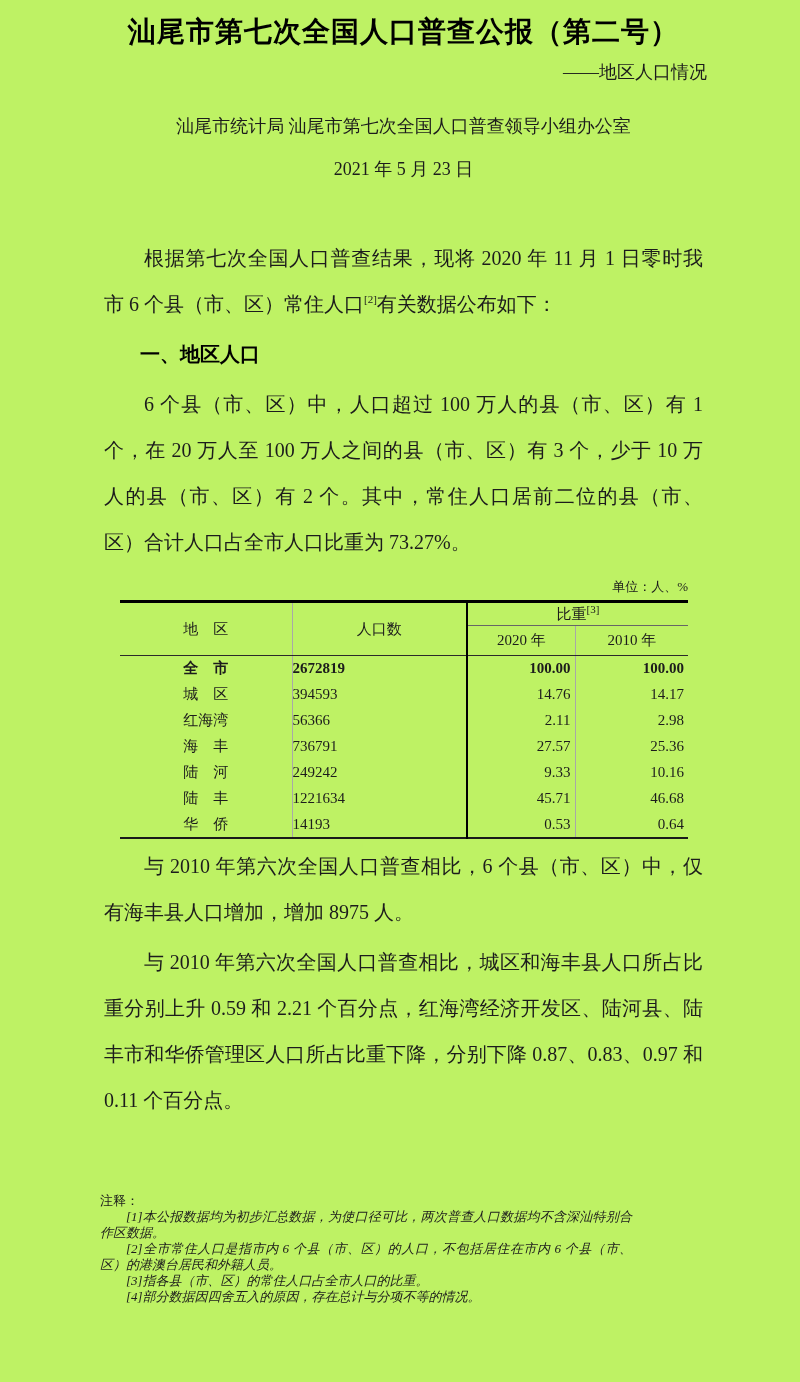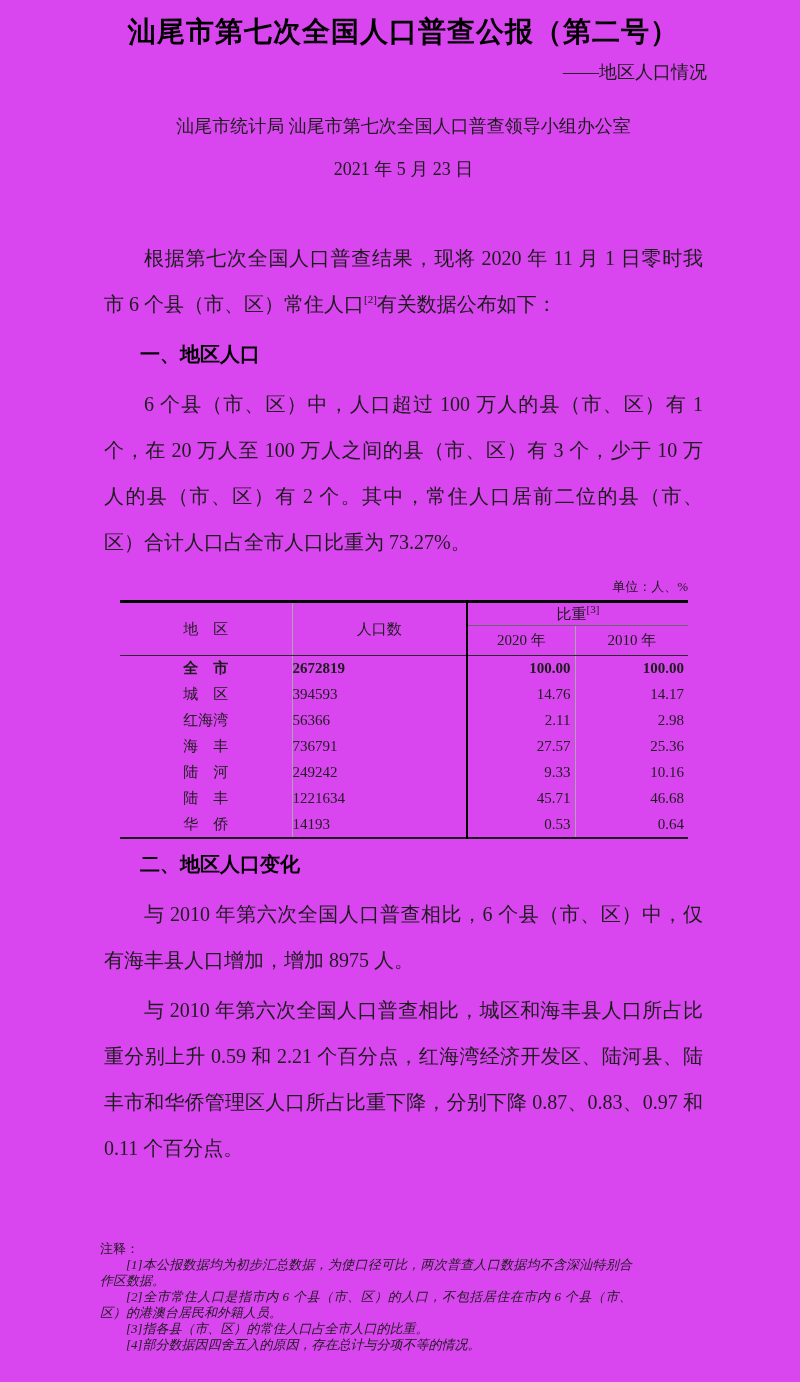--- a/index.html
+++ b/index.html
@@ -7,21 +7,21 @@
   body {
     width: 800px; height: 1382px;
     background: #ffffff;
     color: #1c1c1c;
     font-family: "Liberation Serif", "DejaVu Serif", serif;
   }
   .page {
     width: 800px; height: 1382px;
     padding: 13px 93px 0 100px;
     overflow: hidden;
-    background: #d946ef;
+    background: #bef264;
   }
 
   .doc-title {
     font-family: "Liberation Sans", "DejaVu Sans", sans-serif;
     font-weight: 700;
     font-size: 28px; line-height: 38px;
     text-align: center; color: #000;
     letter-spacing: 1px;
   }
   .doc-subtitle {
@@ -176,21 +176,20 @@
         </tr>
         <tr>
           <td class="region-cell b-r-light">华　侨</td>
           <td class="pop-cell b-r-dark">14193</td>
           <td class="share-cell b-r-light">0.53</td>
           <td class="share-cell">0.64</td>
         </tr>
       </tbody>
     </table>
 
-    <h2 class="section-heading sec2-heading-gap">二、地区人口变化</h2>
 
     <p class="para">与 2010 年第六次全国人口普查相比，6 个县（市、区）中，仅有海丰县人口增加，增加 8975 人。</p>
     <p class="para">与 2010 年第六次全国人口普查相比，城区和海丰县人口所占比重分别上升 0.59 和 2.21 个百分点，红海湾经济开发区、陆河县、陆丰市和华侨管理区人口所占比重下降，分别下降 0.87、0.83、0.97 和 0.11 个百分点。</p>
 
     <div class="notes">
       <p>注释：</p>
       <p class="note-item">[1]本公报数据均为初步汇总数据，为使口径可比，两次普查人口数据均不含深汕特别合作区数据。</p>
       <p class="note-item">[2]全市常住人口是指市内 6 个县（市、区）的人口，不包括居住在市内 6 个县（市、区）的港澳台居民和外籍人员。</p>
       <p class="note-item">[3]指各县（市、区）的常住人口占全市人口的比重。</p>
       <p class="note-item">[4]部分数据因四舍五入的原因，存在总计与分项不等的情况。</p>

